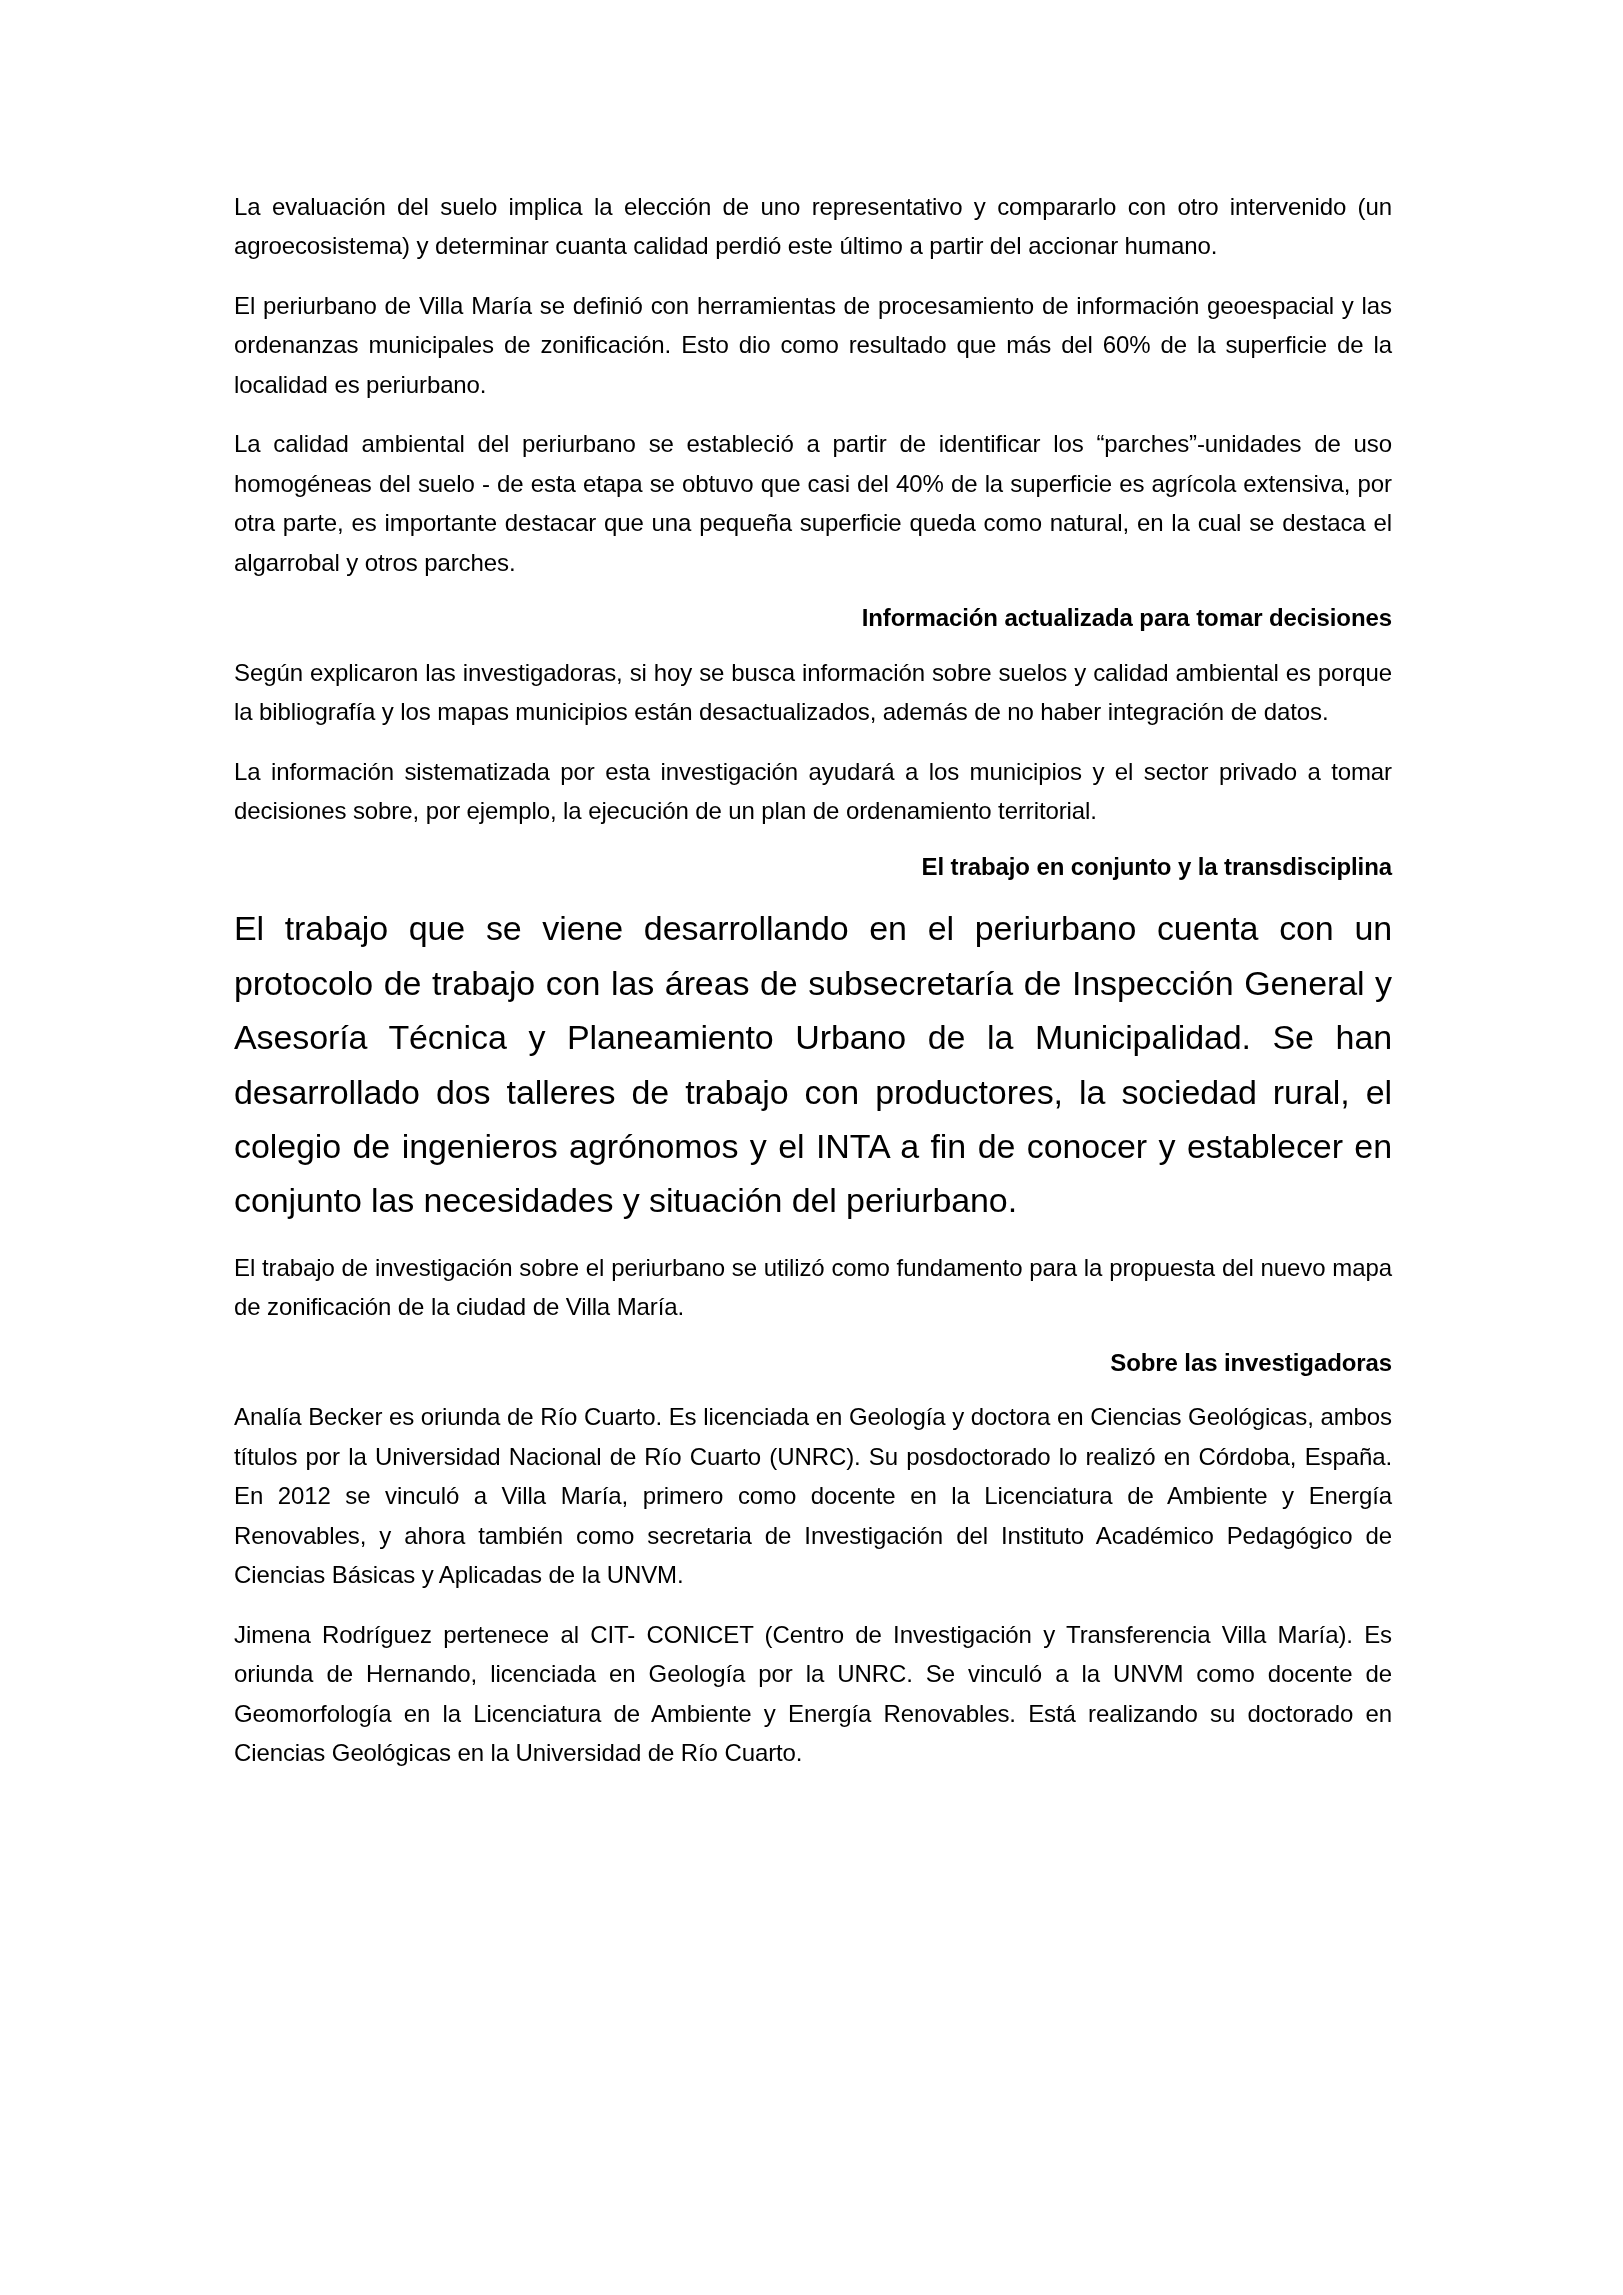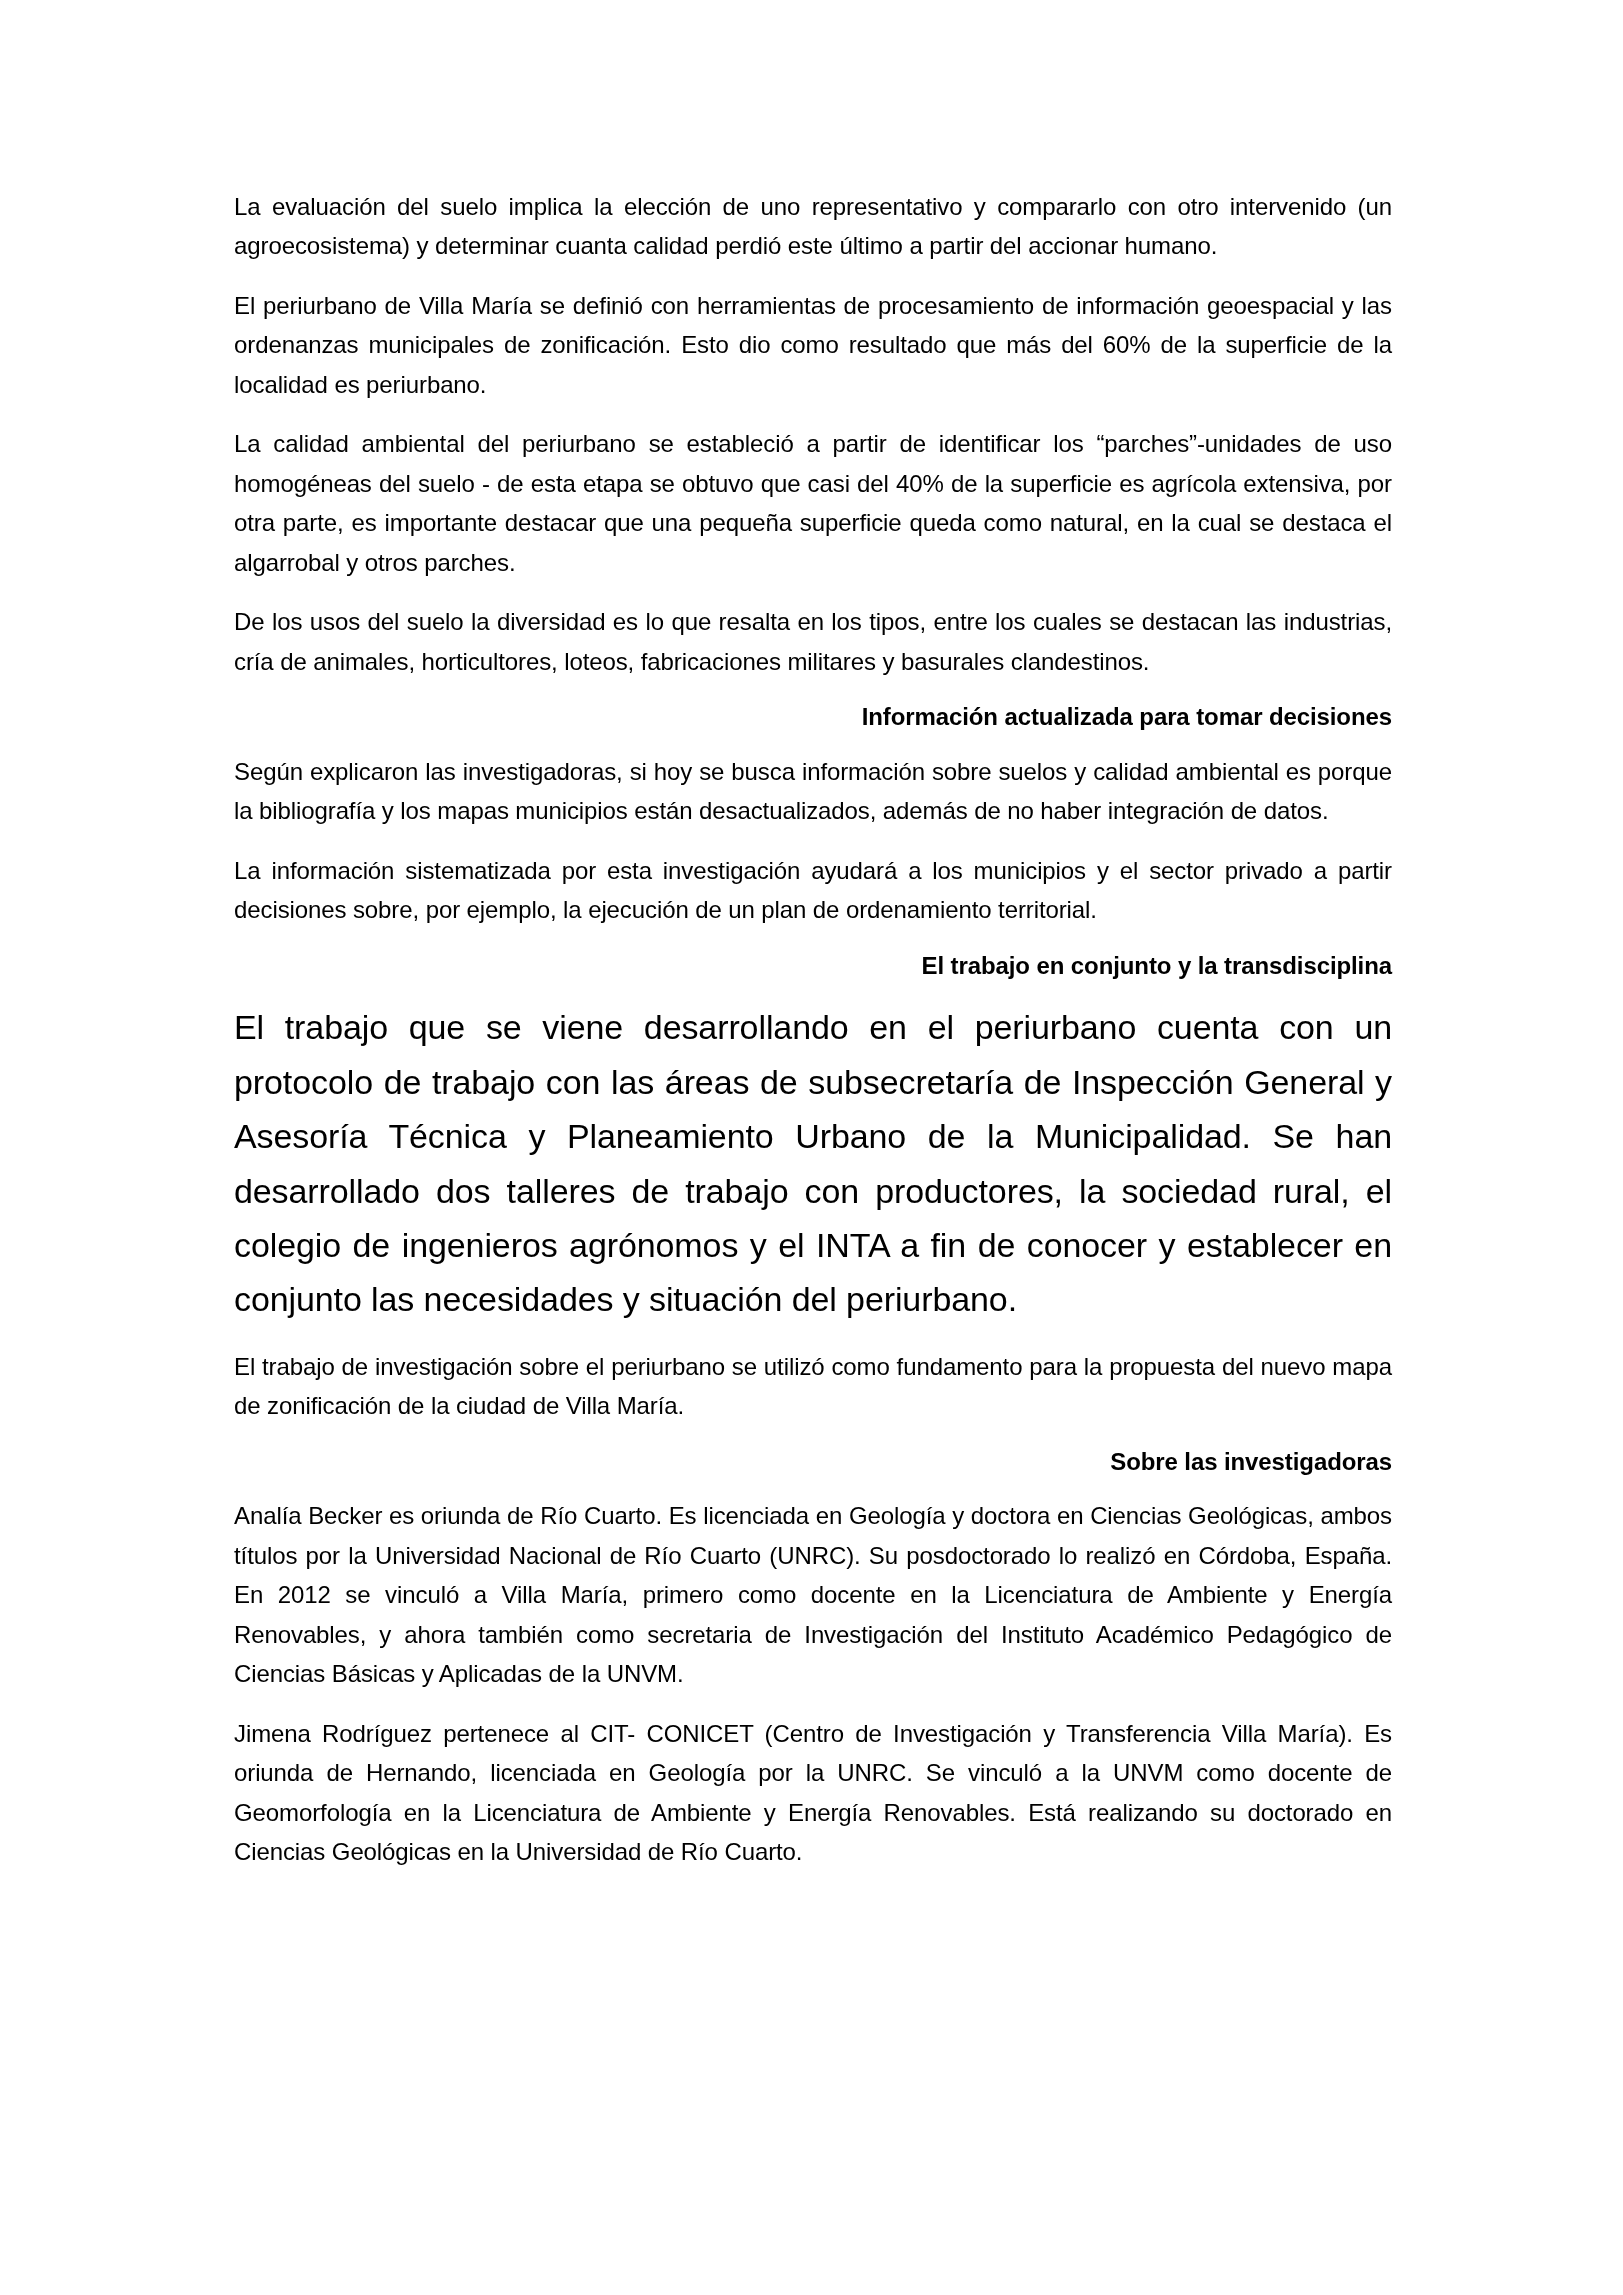--- a/index.html
+++ b/index.html
@@ -68,24 +68,23 @@
   }
 </style>
 </head>
 <body>
 
 <div class="page">
   <div class="content" id="content-root">
       <p class="body-par">La evaluación del suelo implica la elección de uno representativo y compararlo con otro intervenido (un agroecosistema) y determinar cuanta calidad perdió este último a partir del accionar humano.</p>
       <p class="body-par">El periurbano de Villa María se definió con herramientas de procesamiento de información geoespacial y las ordenanzas municipales de zonificación. Esto dio como resultado que más del 60% de la superficie de la localidad es periurbano.</p>
       <p class="body-par">La calidad ambiental del periurbano se estableció a partir de identificar los “parches”-unidades de uso homogéneas del suelo - de esta etapa se obtuvo que casi del 40% de la superficie es agrícola extensiva, por otra parte, es importante destacar que una pequeña superficie queda como natural, en la cual se destaca el algarrobal y otros parches.</p>
-      <p class="body-par">De los usos del suelo la diversidad es lo que resalta en los tipos, entre los cuales se destacan las industrias, cría de animales, horticultores, loteos, fabricaciones militares y basurales clandestinos.</p>
       <h2 class="section-heading">Información actualizada para tomar decisiones</h2>
       <p class="body-par">Según explicaron las investigadoras, si hoy se busca información sobre suelos y calidad ambiental es porque la bibliografía y los mapas municipios están desactualizados, además de no haber integración de datos.</p>
-      <p class="body-par">La información sistematizada por esta investigación ayudará a los municipios y el sector privado a partir decisiones sobre, por ejemplo, la ejecución de un plan de ordenamiento territorial.</p>
+      <p class="body-par">La información sistematizada por esta investigación ayudará a los municipios y el sector privado a tomar decisiones sobre, por ejemplo, la ejecución de un plan de ordenamiento territorial.</p>
       <h2 class="section-heading tight-top">El trabajo en conjunto y la transdisciplina</h2>
       <p class="body-par-lg">El trabajo que se viene desarrollando en el periurbano cuenta con un protocolo de trabajo con las áreas de subsecretaría de Inspección General y Asesoría Técnica y Planeamiento Urbano de la Municipalidad. Se han desarrollado dos talleres de trabajo con productores, la sociedad rural, el colegio de ingenieros agrónomos y el INTA a fin de conocer y establecer en conjunto las necesidades y situación del periurbano.</p>
       <p class="body-par">El trabajo de investigación sobre el periurbano se utilizó como fundamento para la propuesta del nuevo mapa de zonificación de la ciudad de Villa María.</p>
       <h2 class="section-heading tight-top">Sobre las investigadoras</h2>
       <p class="body-par">Analía Becker es oriunda de Río Cuarto. Es licenciada en Geología y doctora en Ciencias Geológicas, ambos títulos por la Universidad Nacional de Río Cuarto (UNRC). Su posdoctorado lo realizó en Córdoba, España. En 2012 se vinculó a Villa María, primero como docente en la Licenciatura de Ambiente y Energía Renovables, y ahora también como secretaria de Investigación del Instituto Académico Pedagógico de Ciencias Básicas y Aplicadas de la UNVM.</p>
       <p class="body-par">Jimena Rodríguez pertenece al CIT- CONICET (Centro de Investigación y Transferencia Villa María). Es oriunda de Hernando, licenciada en Geología por la UNRC. Se vinculó a la UNVM como docente de Geomorfología en la Licenciatura de Ambiente y Energía Renovables. Está realizando su doctorado en Ciencias Geológicas en la Universidad de Río Cuarto.</p>
     </div>
 </div>
 
 

